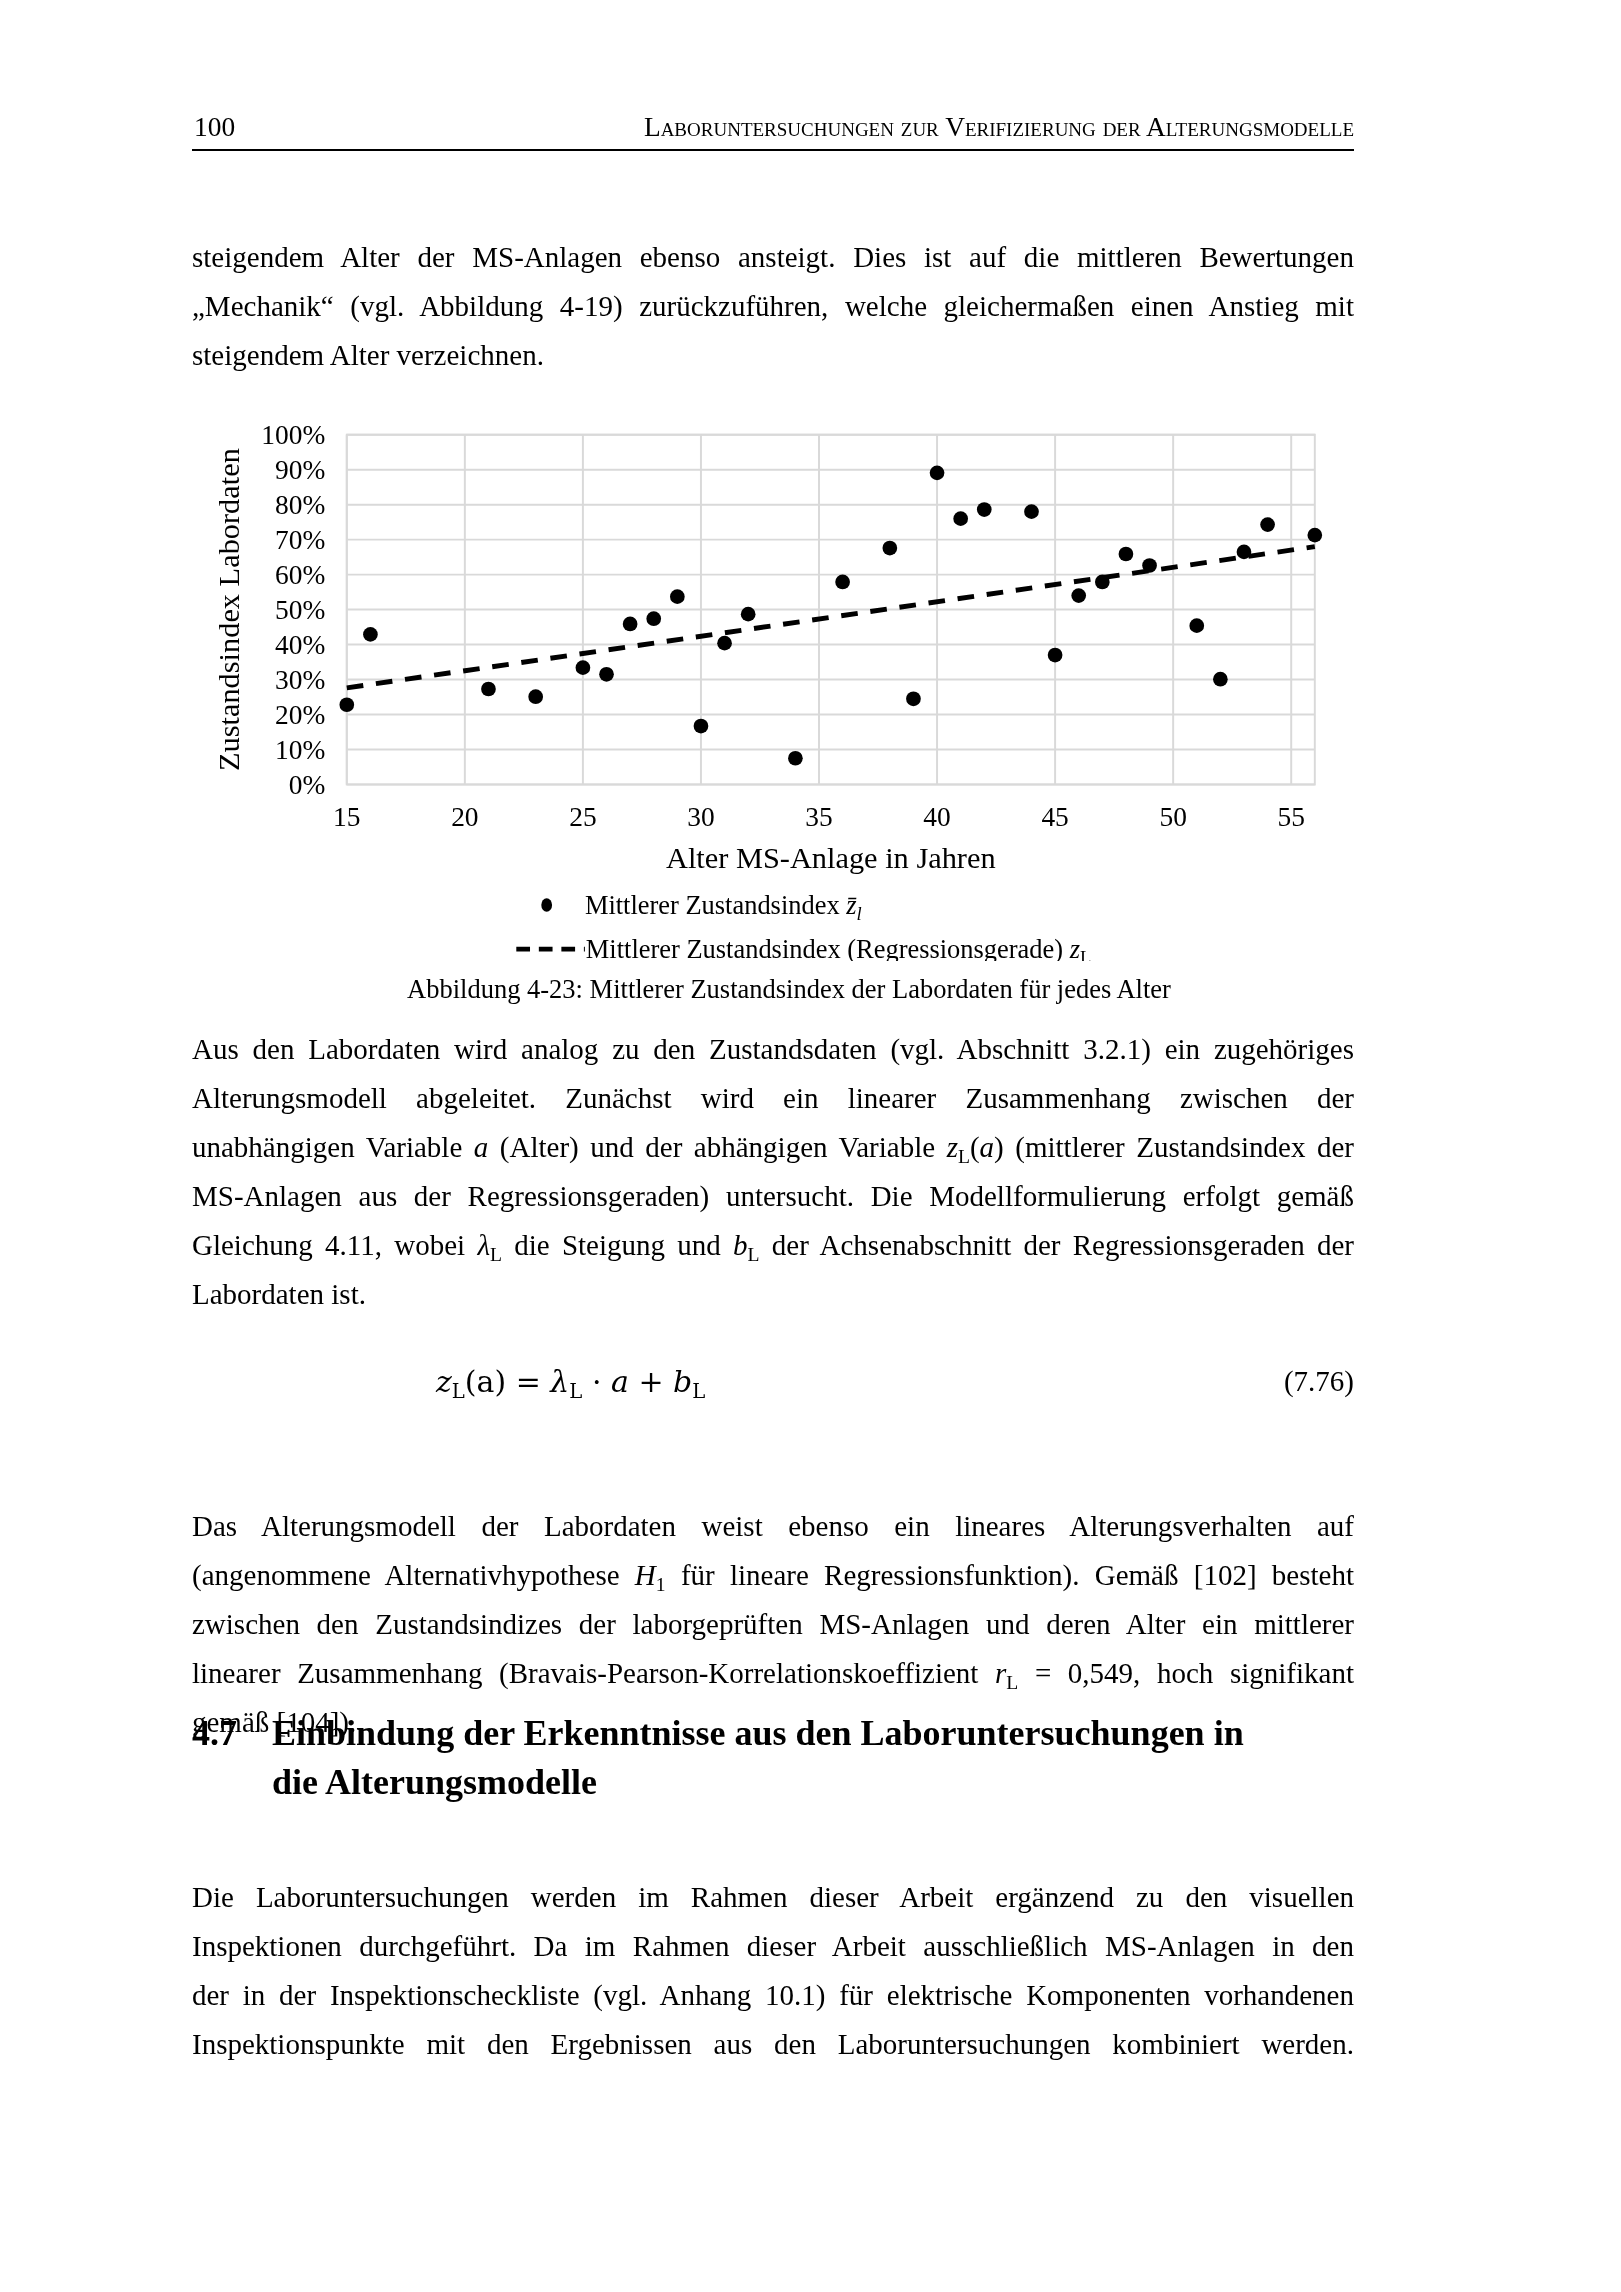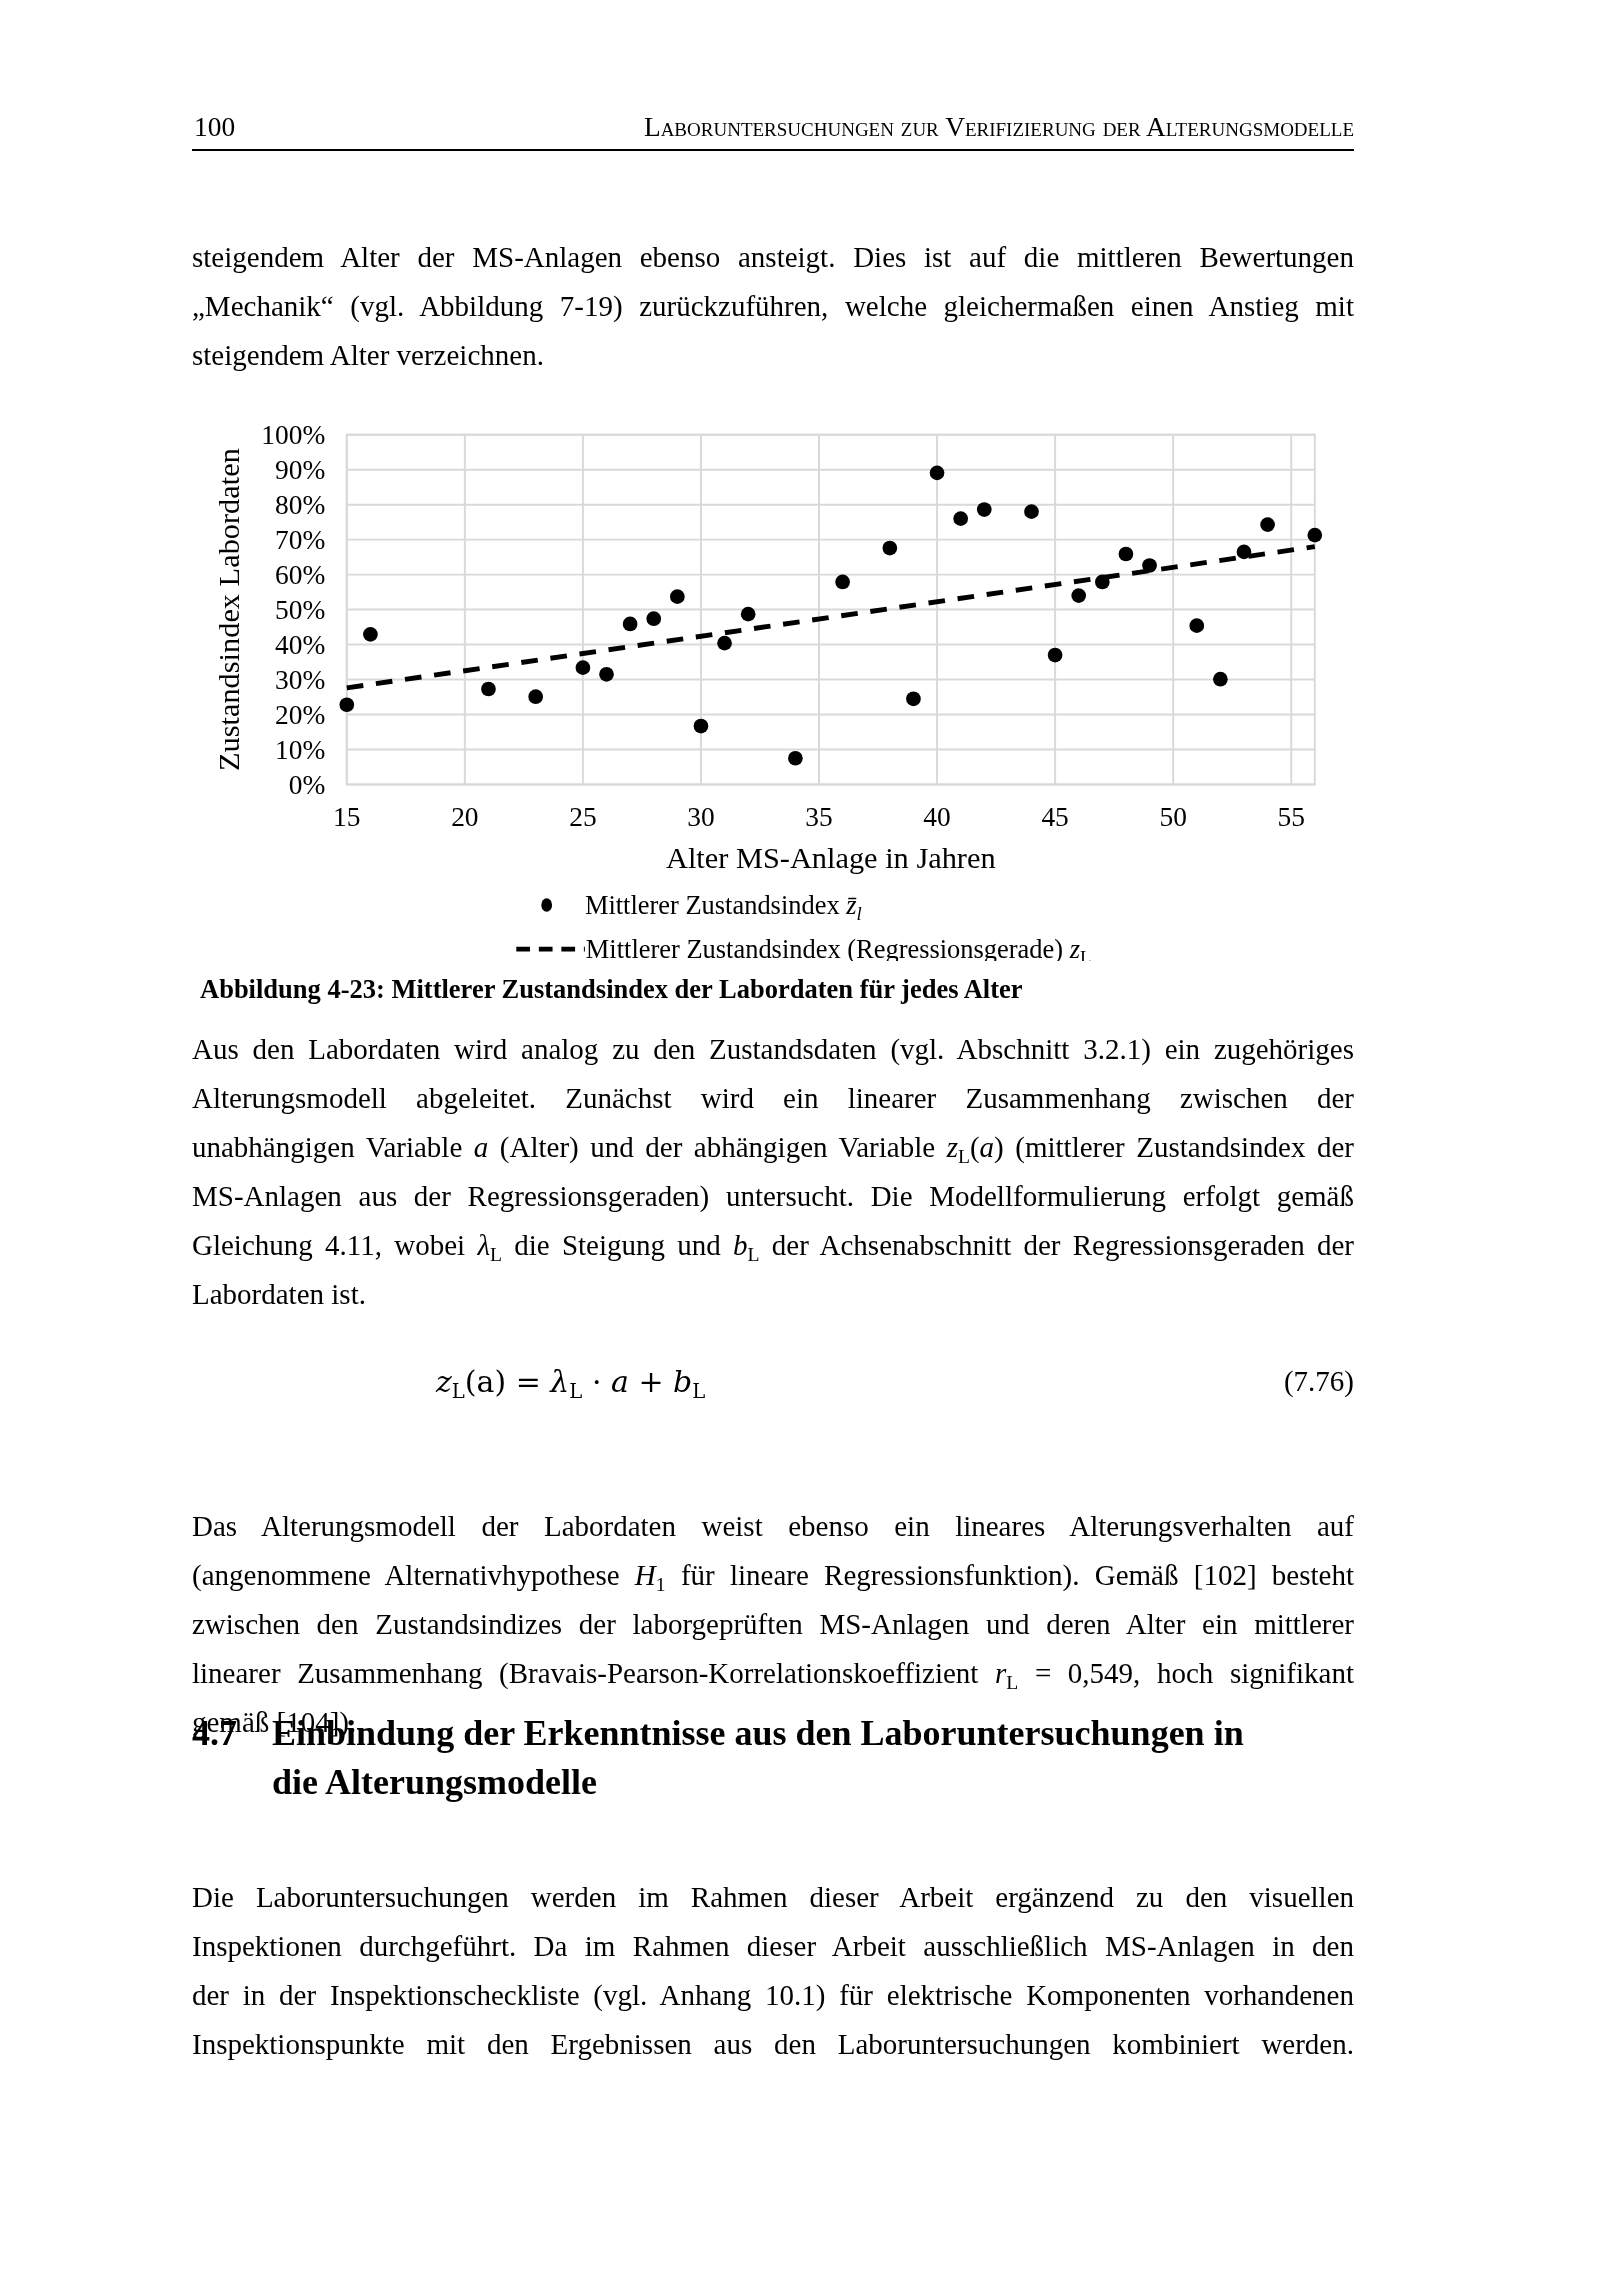--- a/index.html
+++ b/index.html
@@ -9,40 +9,40 @@
                  border-bottom: 2px solid #000; }
   .page-number { position: absolute; left: 2px; top: 2px; font-size: 27.4px; }
   .running-head { position: absolute; right: 0; top: 2px; font-size: 27.4px; font-variant: small-caps; letter-spacing: 0px; }
   .para { position: absolute; left: 192px; width: 1162px; font-size: 29px; }
   .line { height: 49px; line-height: 49px; white-space: nowrap; text-align: justify; text-align-last: justify; overflow: visible; }
   .line.last { text-align-last: left; }
   .ital { font-style: italic; }
   .sub { font-size: 19.6px; vertical-align: -5.9px; font-style: normal; }
   .figure { position: absolute; left: 192px; top: 412px; width: 1162px; height: 549px; }
   .figure svg { position: absolute; left: 0; top: 0; }
-  .caption { position: absolute; left: 200px; top: 970px; width: 1162px; 
-             font-size: 26.5px; font-weight: bold; line-height: 39px; }
+  .caption { position: absolute; left: 208px; top: 970px; width: 1162px; text-align: center;
+             font-size: 26.5px; font-weight: normal; line-height: 39px; }
   .equation { position: absolute; left: 436px; top: 1362px; font-size: 30px; line-height: 39px;
               font-family: "DejaVu Serif", serif; }
   .equation-number { position: absolute; right: 267px; top: 1362px; font-size: 29px; line-height: 39px; }
   .heading { position: absolute; left: 192px; top: 1709px; width: 1162px; font-size: 36px; font-weight: bold; }
   .heading .num { position: absolute; left: 0; top: 0; line-height: 49px; }
   .heading .txt { position: absolute; left: 80px; top: 0; line-height: 49px; width: 980px; }
 </style>
 </head>
 <body>
 
 <div class="page-header">
   <span class="page-number">100</span>
   <span class="running-head">Laboruntersuchungen zur Verifizierung der Alterungsmodelle</span>
 </div>
 
 <div class="para" id="para1" style="top:196px;margin-top:37px;">
     <div class="line">steigendem Alter der MS-Anlagen ebenso ansteigt. Dies ist auf die mittleren Bewertungen</div>
-    <div class="line">„Mechanik“ (vgl. Abbildung 7-19) zurückzuführen, welche gleichermaßen einen Anstieg mit</div>
+    <div class="line">„Mechanik“ (vgl. Abbildung 4-19) zurückzuführen, welche gleichermaßen einen Anstieg mit</div>
     <div class="line last">steigendem Alter verzeichnen.</div>
   </div>
 
 <div class="figure">
   <svg id="chart" width="1162" height="549" viewBox="0 0 1186 560">
       <rect x="158" y="23" width="988" height="357" fill="none" stroke="#d9d9d9" stroke-width="2"></rect>
       <line x1="158" x2="1146" y1="380" y2="380" stroke="#d9d9d9" stroke-width="2"></line>
       <text x="136" y="390" text-anchor="end" font-size="28" font-family="Liberation Serif, serif">0%</text>
       <line x1="158" x2="1146" y1="344.3" y2="344.3" stroke="#d9d9d9" stroke-width="2"></line>
       <text x="136" y="354.3" text-anchor="end" font-size="28" font-family="Liberation Serif, serif">10%</text>

